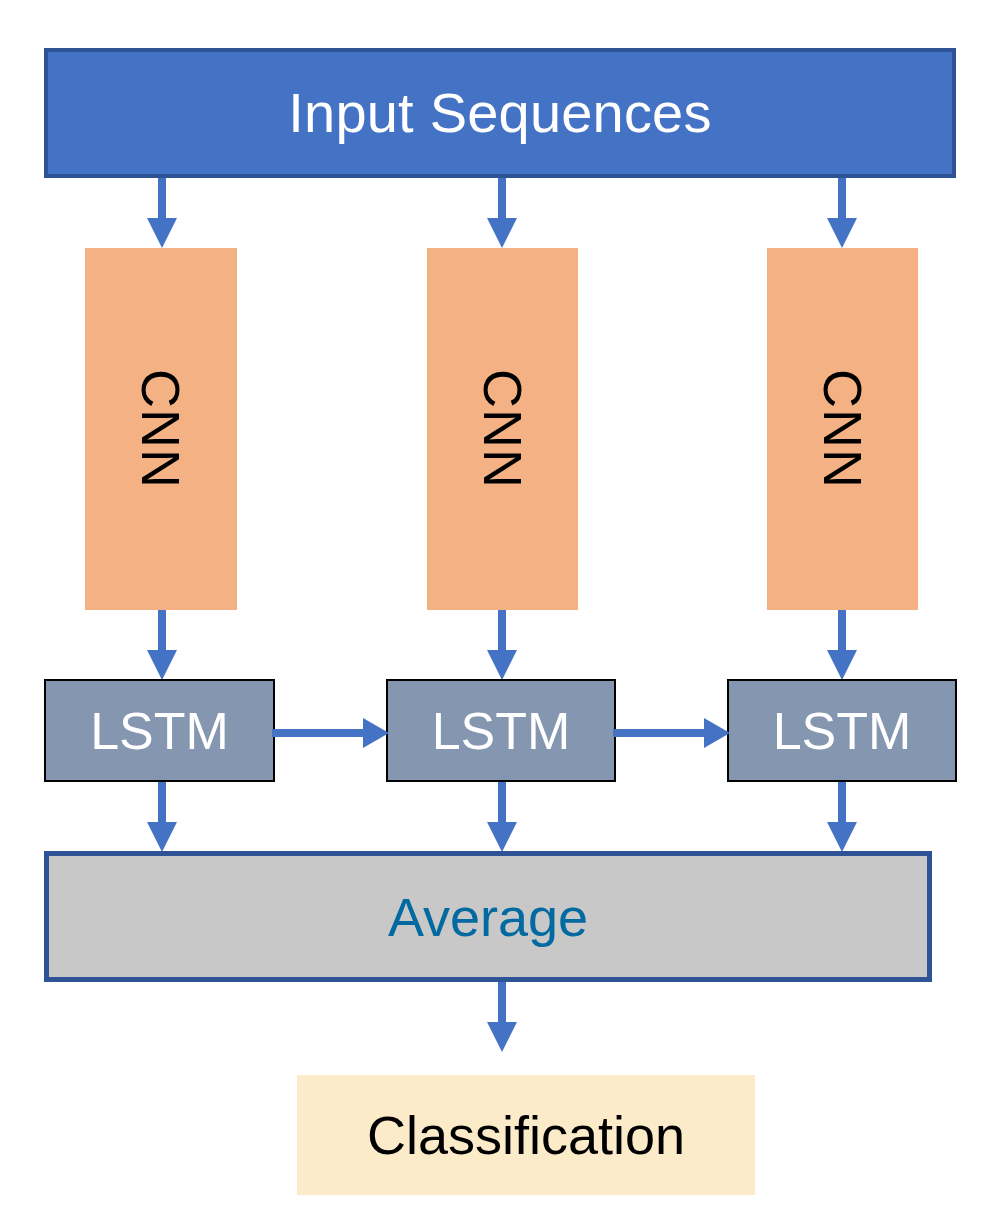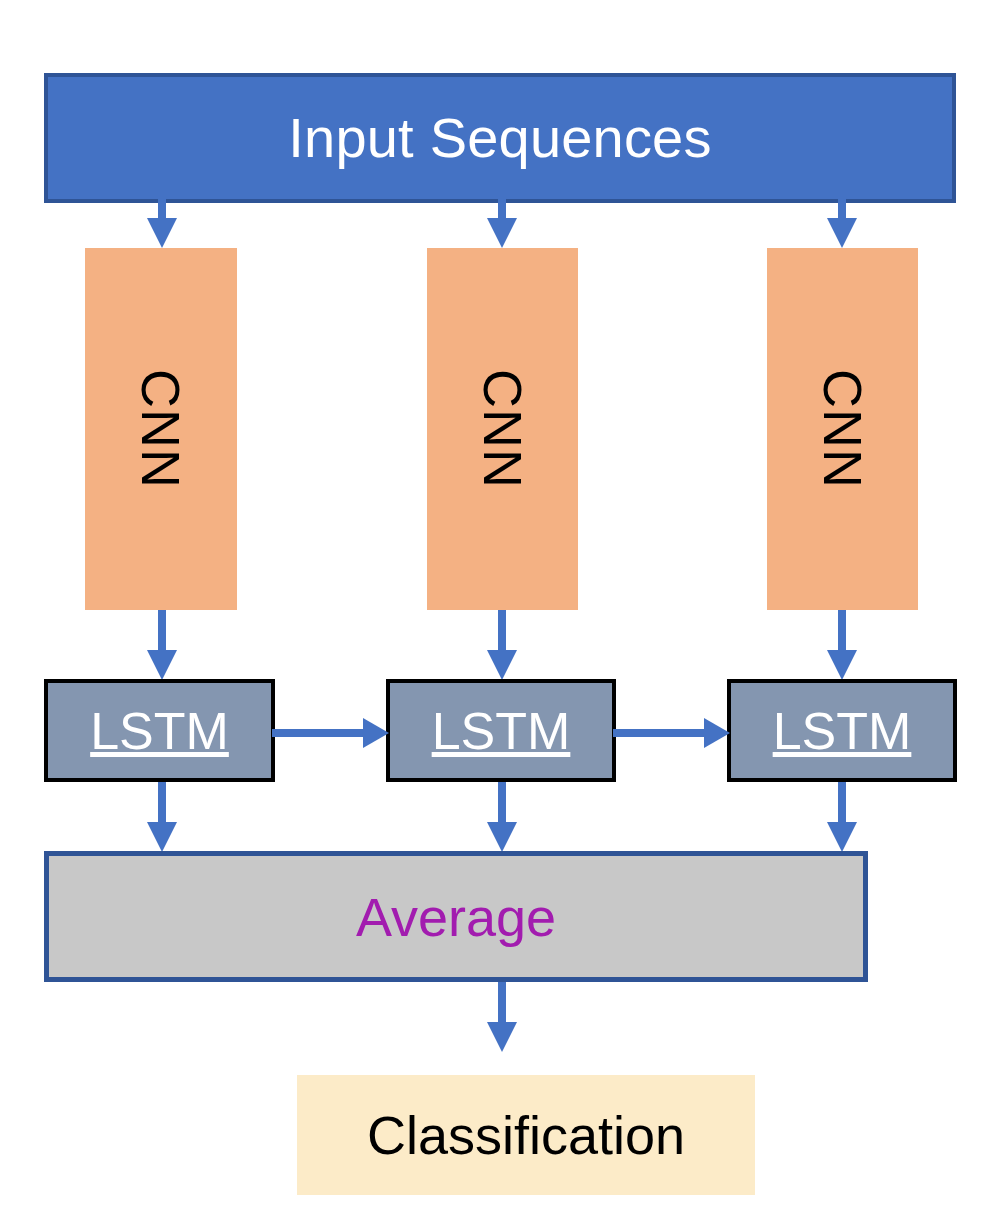--- a/index.html
+++ b/index.html
@@ -30,21 +30,20 @@
   .input-banner {
     left: 44px;
     top: 48px;
     width: 912px;
     height: 130px;
     background: #4472C4;
     border: 4px solid #2F5496;
     color: #ffffff;
     font-size: 56px;
     letter-spacing: 0.2px;
-    margin-top: 25px;
   }
   
   .cnn-block {
     top: 248px;
     height: 362px;
     background: #F4B183;
     border: 0;
   }
   .cnn-label {
     color: #000000;
@@ -55,37 +54,36 @@
     letter-spacing: 1px;
   }
   .cnn-1 { left: 85px;  width: 152px; }
   .cnn-2 { left: 427px; width: 151px; }
   .cnn-3 { left: 767px; width: 151px; }
   
   .lstm-block {
     top: 679px;
     height: 103px;
     background: #8496B0;
-    border: 4px solid #000000;
+    border: 2px solid #000000;
     color: #ffffff;
     font-size: 52px;
-    text-decoration: underline;
   }
   .lstm-1 { left: 44px;  width: 231px; }
   .lstm-2 { left: 386px; width: 230px; }
   .lstm-3 { left: 727px; width: 230px; }
   
   .average-bar {
     left: 44px;
     top: 851px;
-    width: 824px;
+    width: 888px;
     height: 131px;
     background: #C8C8C8;
     border: 5px solid #2F5496;
-    color: #a21caf;
+    color: #0369a1;
     font-size: 54px;
   }
   
   .classification-box {
     left: 297px;
     top: 1050px;
     width: 458px;
     height: 120px;
     background: #FCEBC8;
     border: 0;

